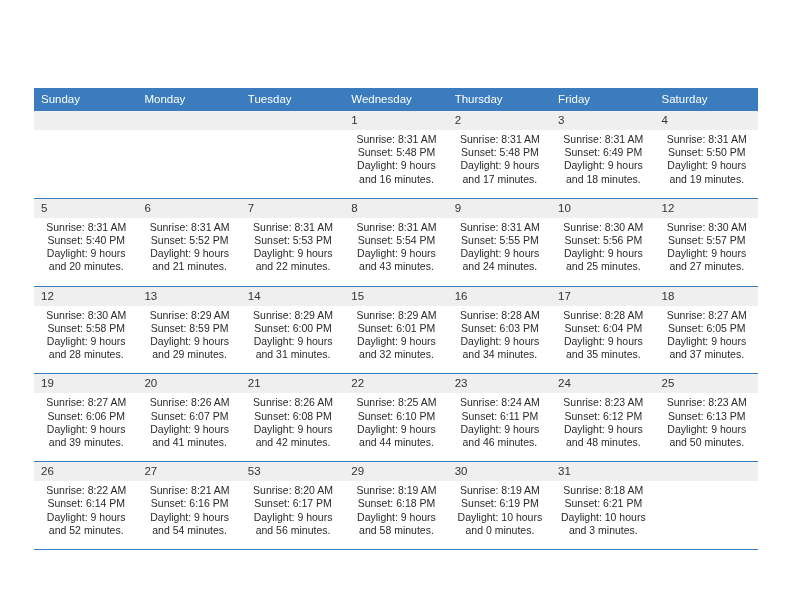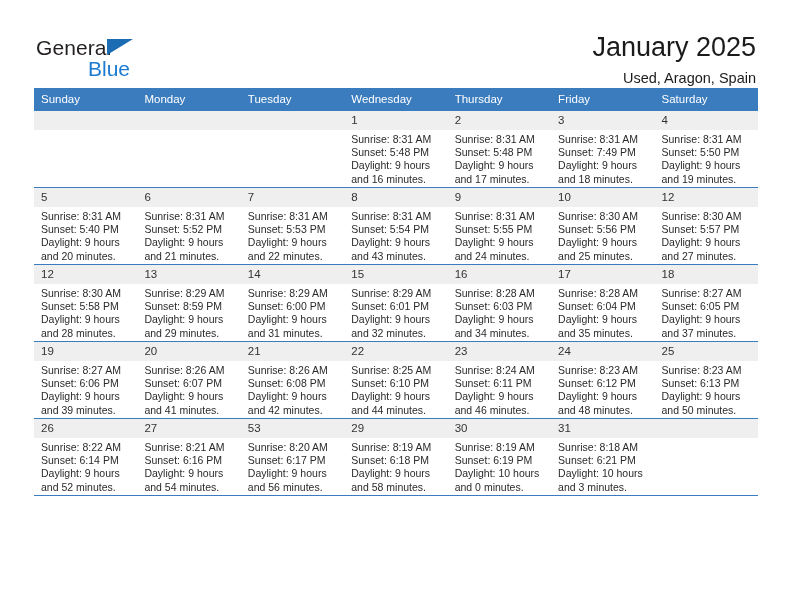--- a/index.html
+++ b/index.html
@@ -120,47 +120,36 @@
     font-size: 11.5px;
     color: #333333;
     padding: 3px 0 3px 7px;
     line-height: 13px;
     min-height: 13px;
   }
   .daynum.empty {
     color: transparent;
   }
   .cellbody {
-    padding: 3px 6px 0 7px;
+    padding: 3px 6px 12px 7px;
     font-size: 10.5px;
     line-height: 13.2px;
     color: #2a2a2a;
+    text-align: center;
   }
   .cellbody div {
     white-space: nowrap;
   }
   td.blank .cellbody { visibility: hidden; }
 </style>
 </head>
 <body>
 
 <div class="page">
 
-  <div class="top">
-    <div class="logo">
-      <span class="logo-general">General</span>
-      <span class="logo-tri"></span>
-      <span class="logo-blue">Blue</span>
-    </div>
-
-    <div class="title-wrap">
-      <div class="cal-title">January 2025</div>
-      <div class="cal-sub">Used, Aragon, Spain</div>
-    </div>
-  </div>
 
   <table class="cal">
     <thead>
       <tr id="weekday-row">
           <th>Sunday</th>
           <th>Monday</th>
           <th>Tuesday</th>
           <th>Wednesday</th>
           <th>Thursday</th>
           <th>Friday</th>
@@ -196,21 +185,21 @@
               <div>Sunrise: 8:31 AM</div>
               <div>Sunset: 5:48 PM</div>
               <div>Daylight: 9 hours</div>
               <div>and 17 minutes.</div>
             </div>
           </td>
           <td>
             <div class="daynum">3</div>
             <div class="cellbody">
               <div>Sunrise: 8:31 AM</div>
-              <div>Sunset: 7:49 PM</div>
+              <div>Sunset: 6:49 PM</div>
               <div>Daylight: 9 hours</div>
               <div>and 18 minutes.</div>
             </div>
           </td>
           <td>
             <div class="daynum">4</div>
             <div class="cellbody">
               <div>Sunrise: 8:31 AM</div>
               <div>Sunset: 5:50 PM</div>
               <div>Daylight: 9 hours</div>

